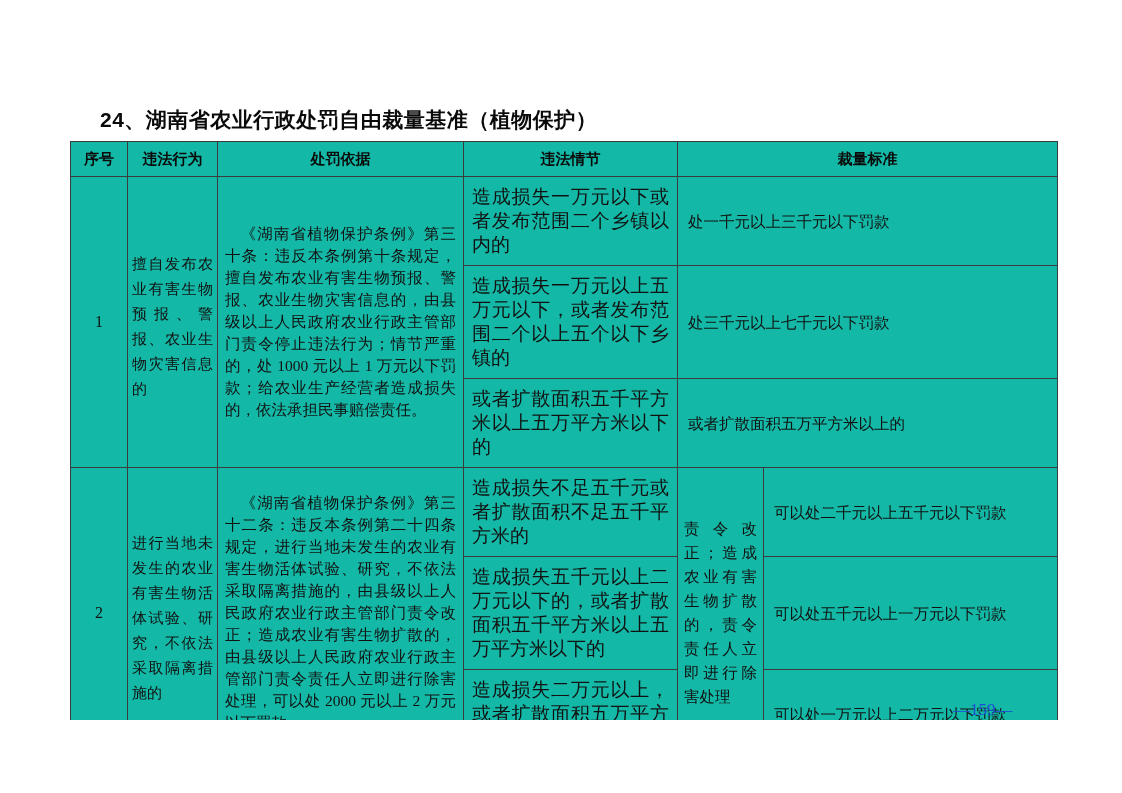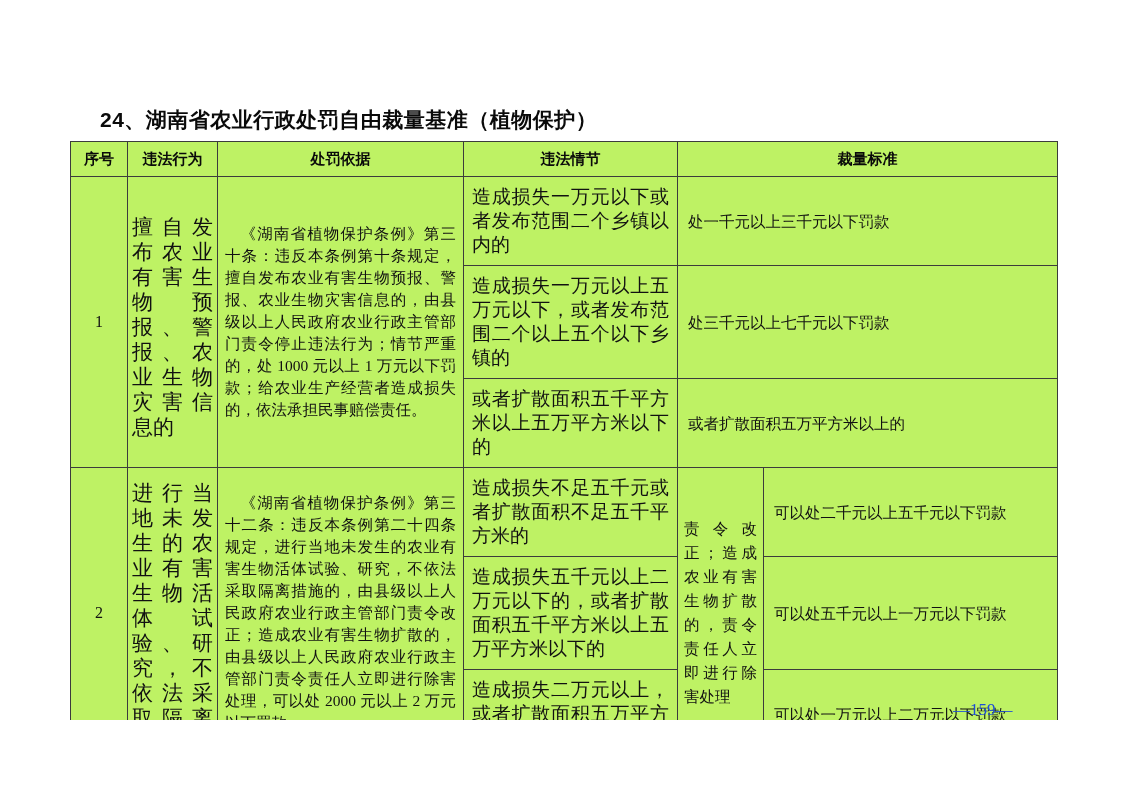--- a/index.html
+++ b/index.html
@@ -29,36 +29,36 @@
     left: 70px;
     top: 141px;
     width: 987px;
     border-collapse: collapse;
     table-layout: fixed;
   }
   .penalty-table th, .penalty-table td {
     border: 1px solid #3c3c3c;
     vertical-align: middle;
     overflow: hidden;
-    background: #bef264;
+    background: #14b8a6;
   }
   .penalty-table th {
     font-family: "Liberation Sans", sans-serif;
     font-weight: bold;
     font-size: 15px;
     text-align: center;
     color: #0a0a0a;
   }
   .c-index {
     text-align: center;
     font-size: 16px;
   }
   .c-behavior { padding: 0 4px; }
   .c-behavior .para {
-    font-size: 21px;
+    font-size: 15px;
     line-height: 25px;
     text-align: justify;
     text-justify: inter-character;
     margin-top: 10px;
   }
   .c-basis { padding: 16px 7px; }
   .c-basis .para {
     font-size: 15.5px;
     line-height: 22px;
     text-align: justify;

